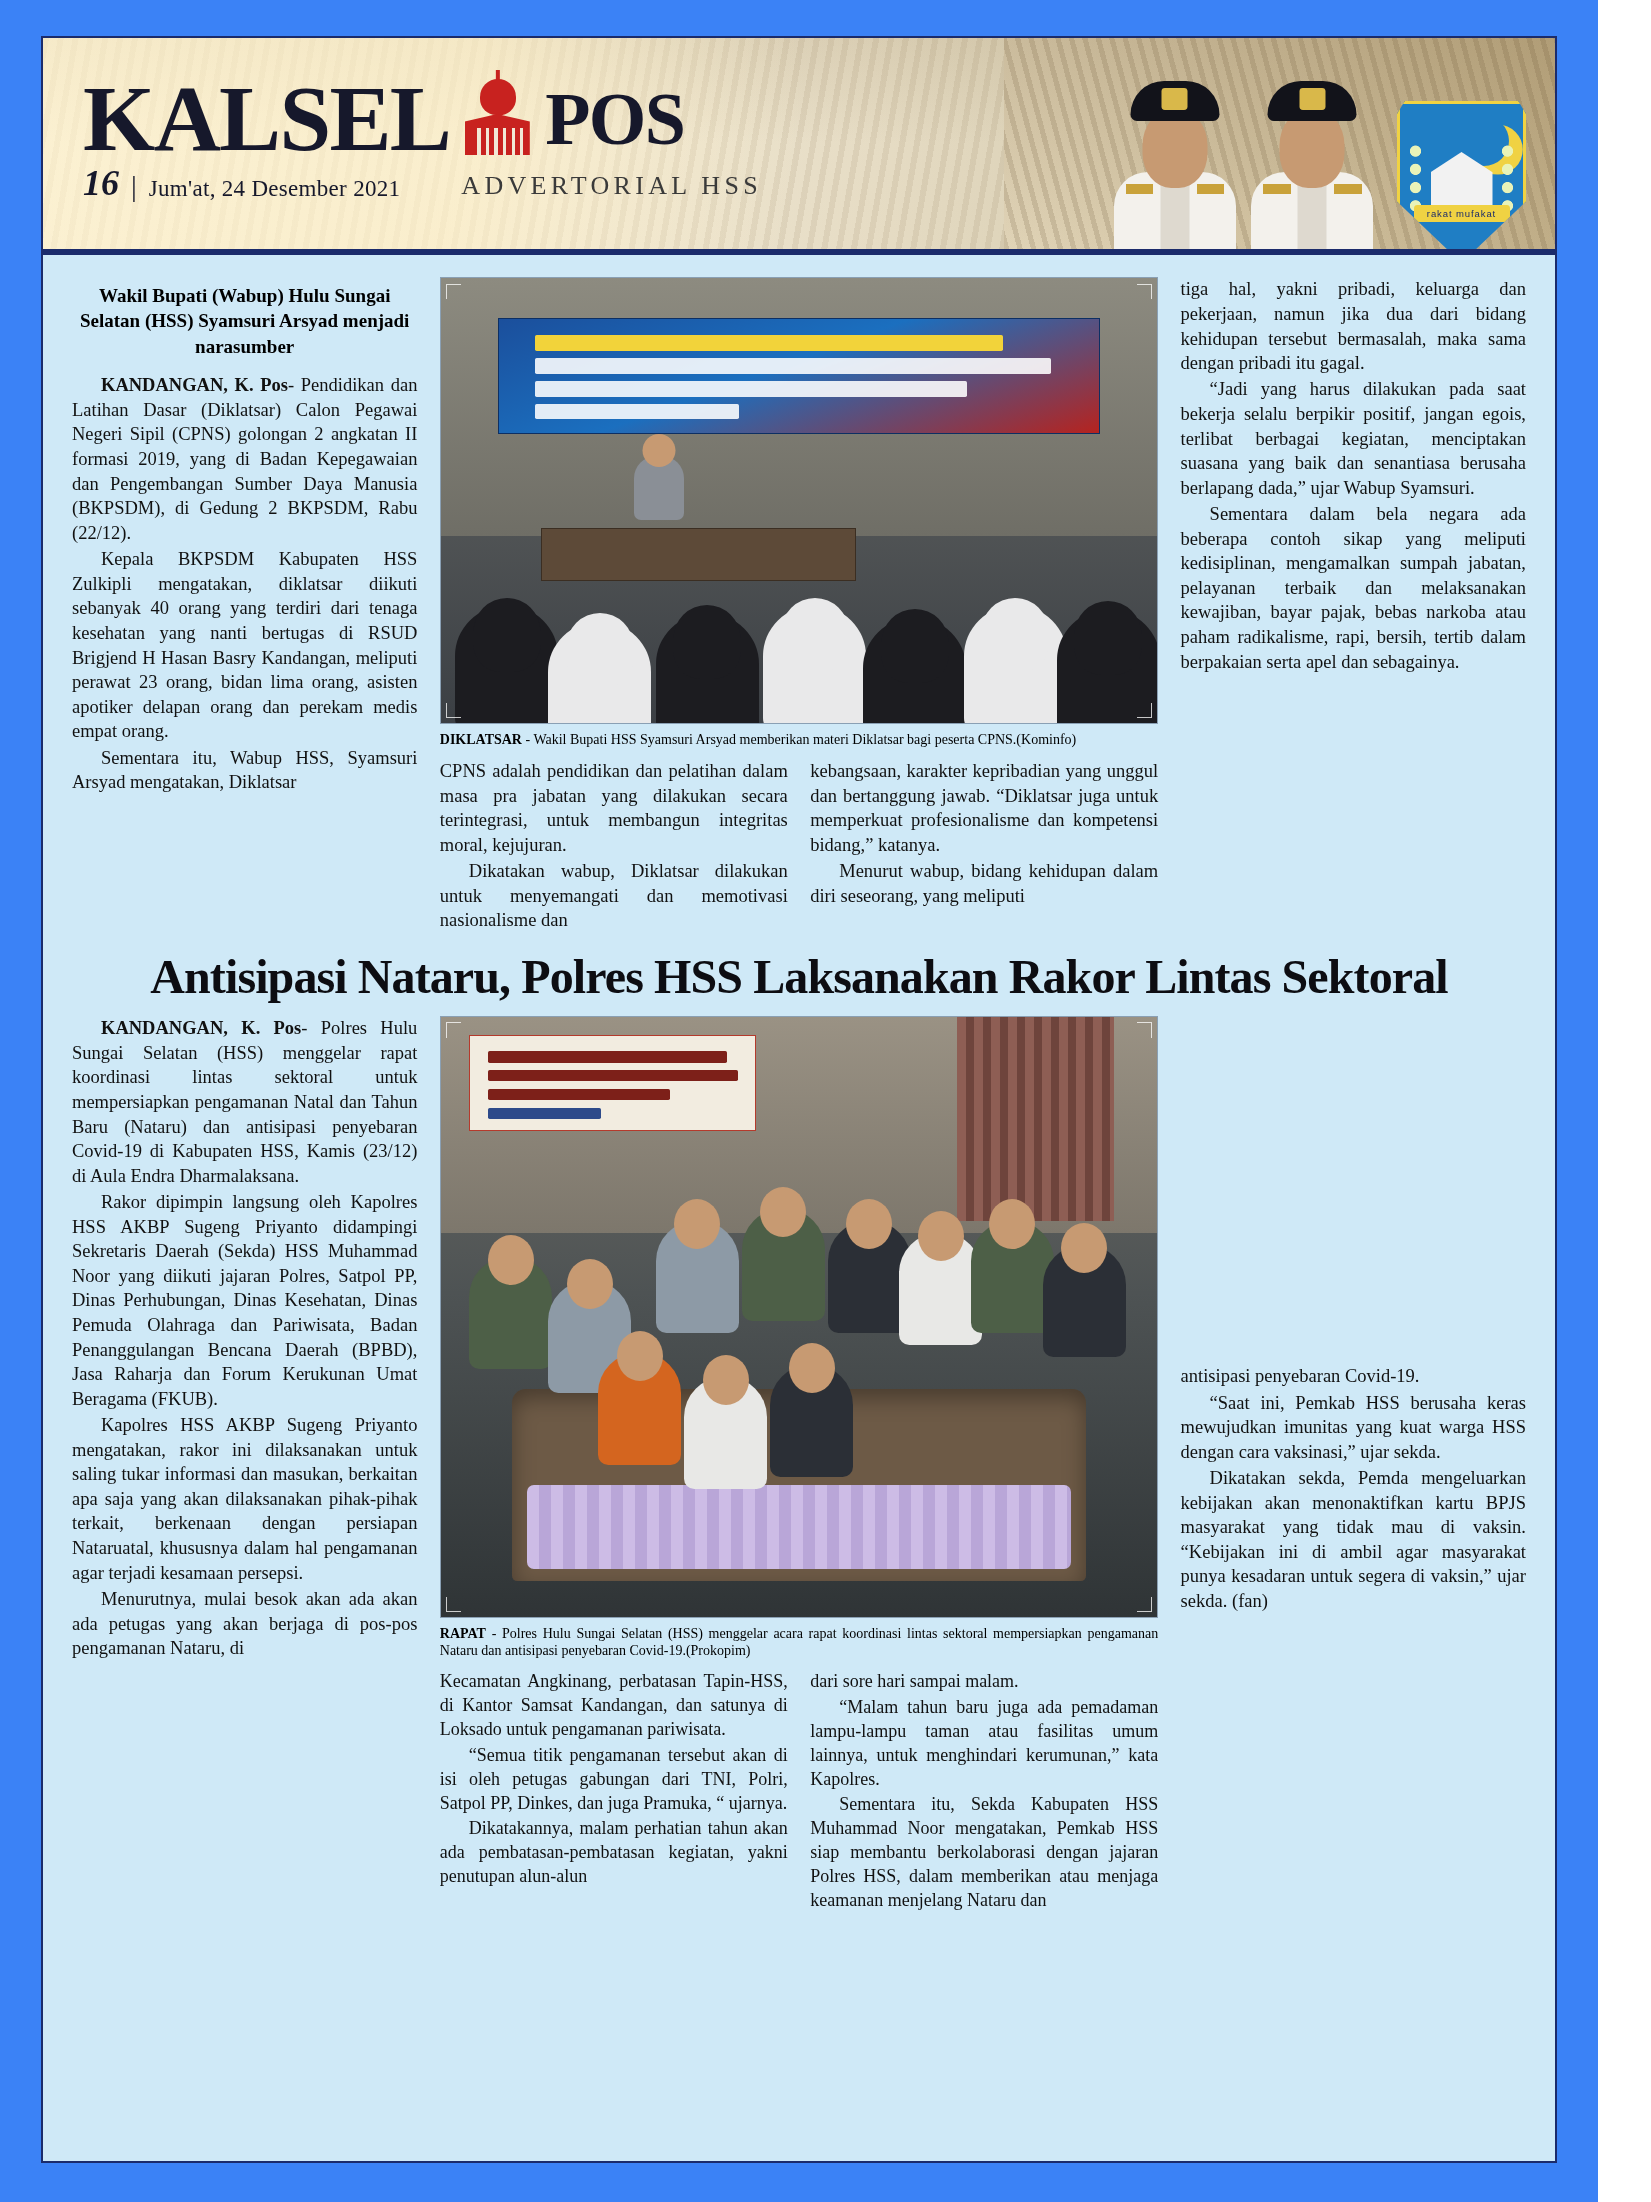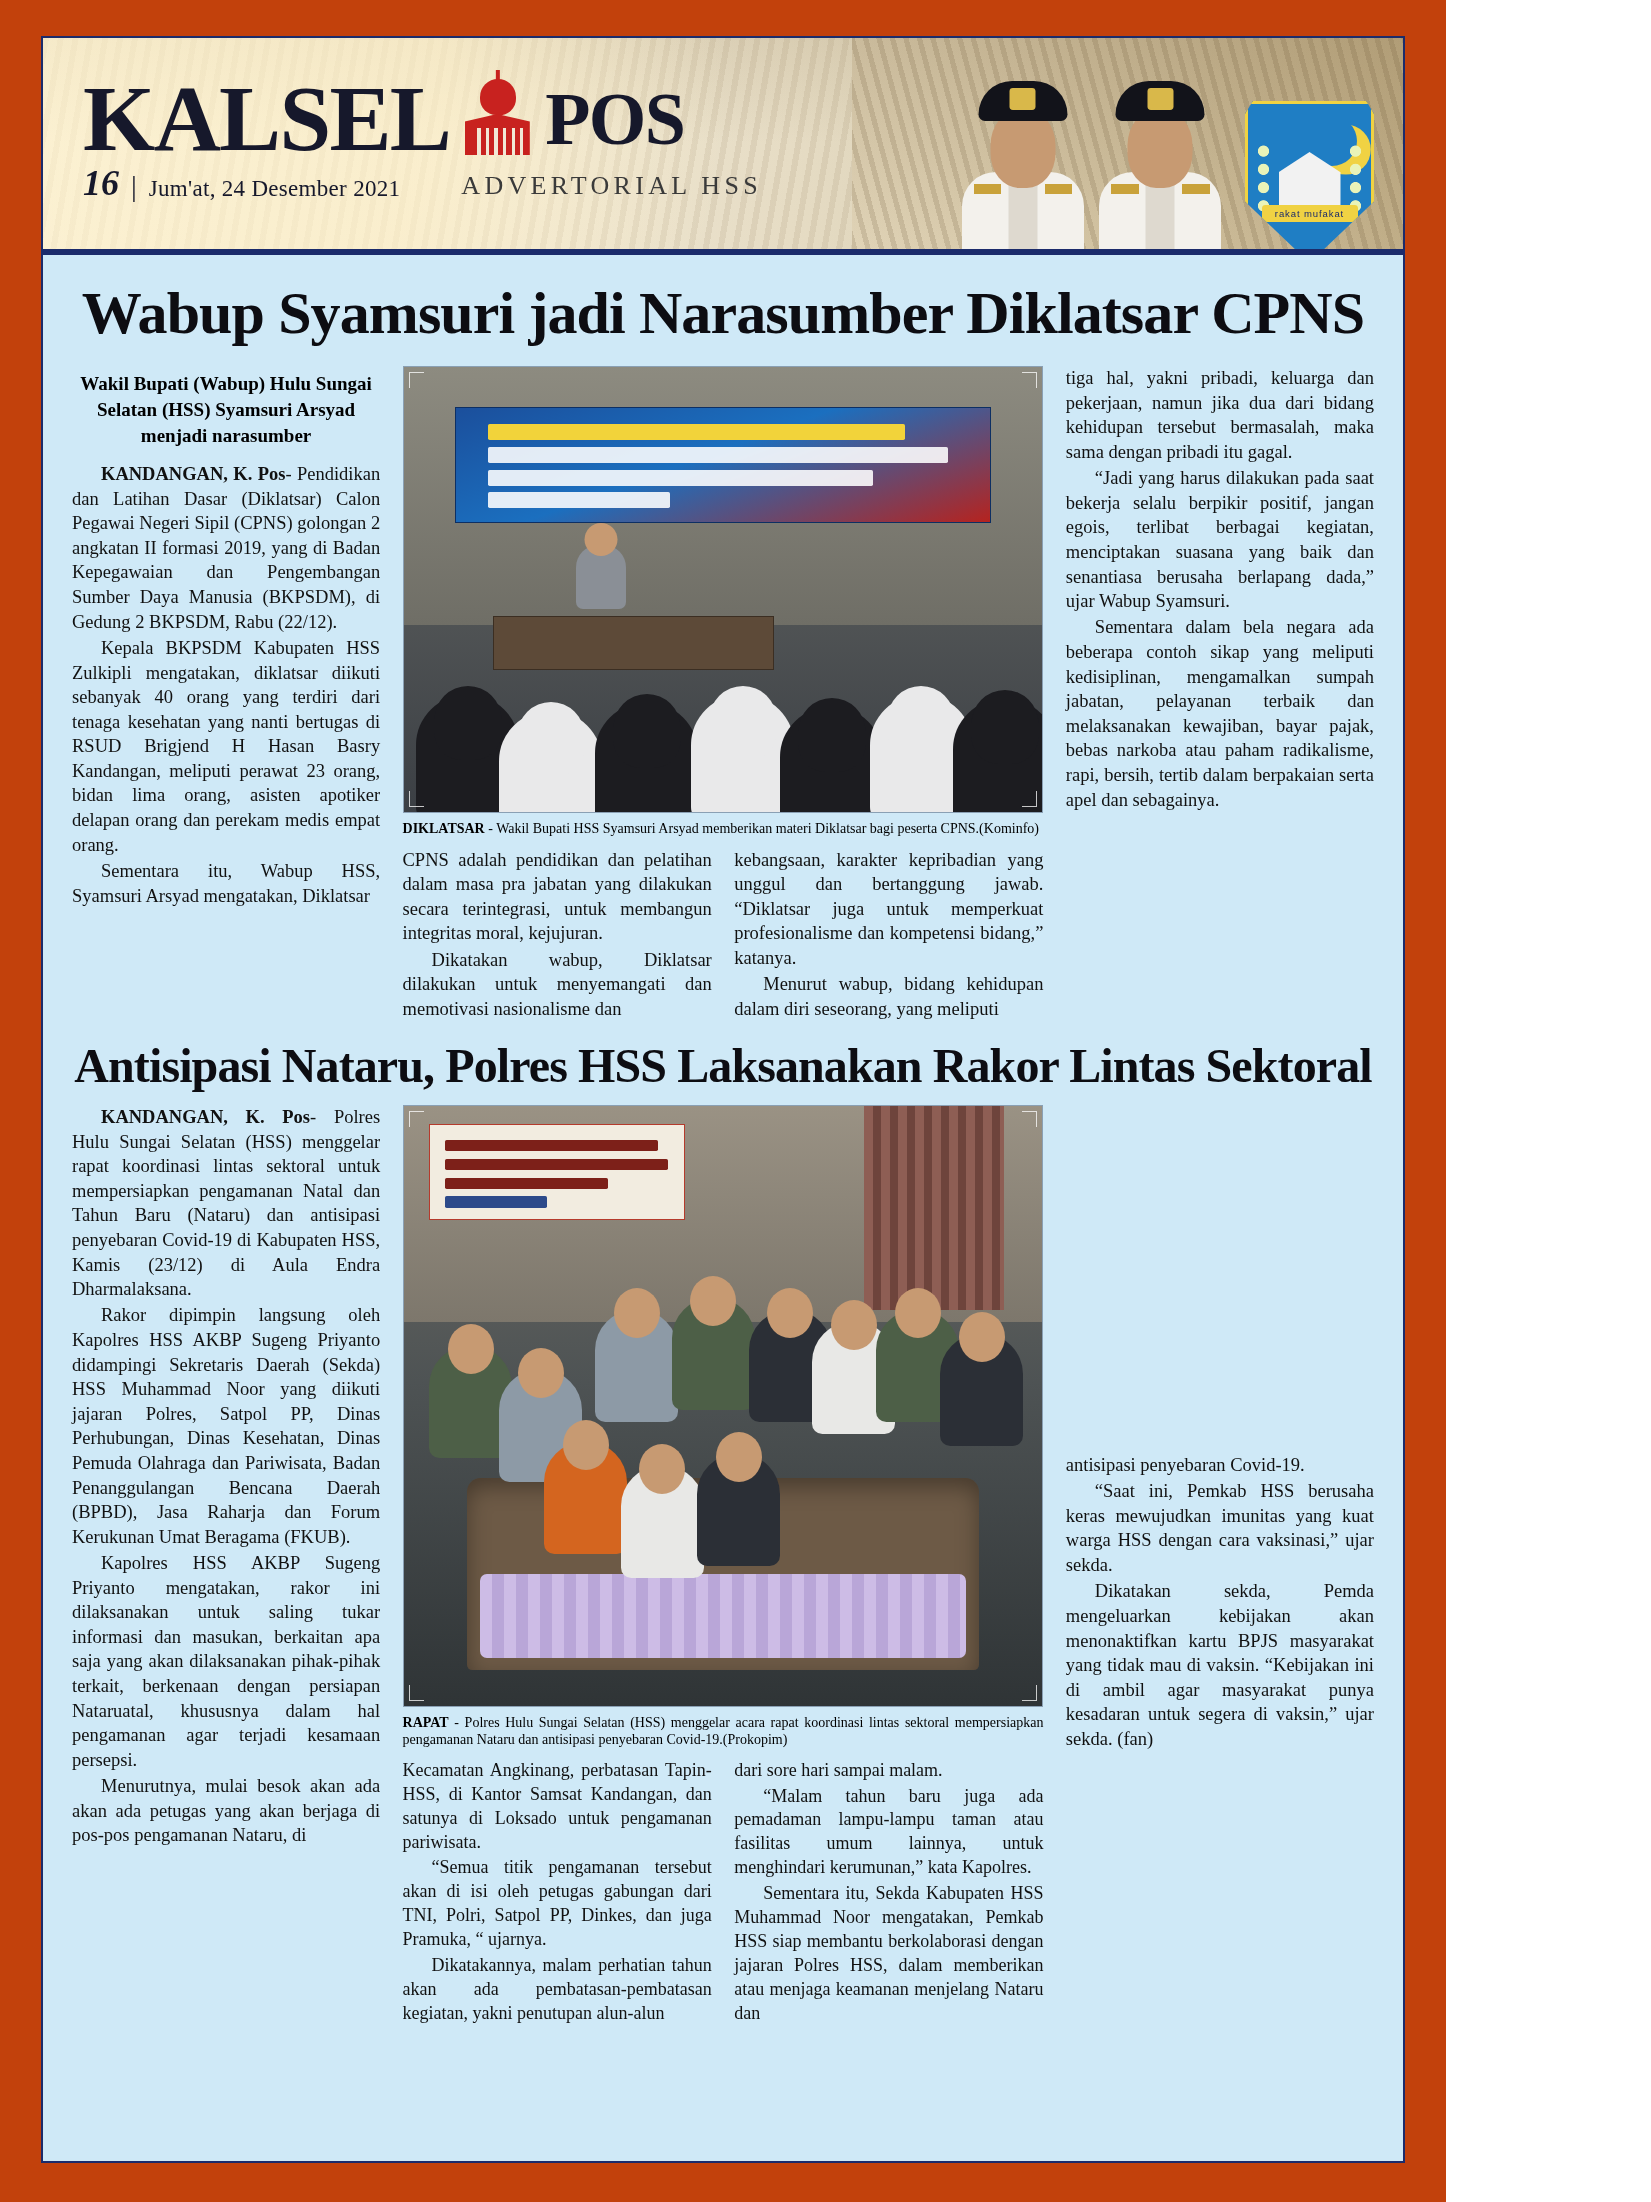--- a/index.html
+++ b/index.html
@@ -4,22 +4,22 @@
 <style>
   * { box-sizing: border-box; }
   html, body { margin:0; padding:0; }
   body {
     width: 1652px; height: 2203px;
     background: #ffffff;
     font-family: "Liberation Serif", serif;
   }
   .page {
     position: relative;
-    width: 1446px; height: 2203px;
-    background: #c2410c;
+    width: 1598px; height: 2203px;
+    background: #3b82f6;
     padding: 36px 41px 40px 41px;
   }
   .sheet {
     position: relative;
     width: 100%; height: 100%;
     border: 2.6px solid #1b2b6b;
     background: #cfe9f7;
     overflow: hidden;
   }
 
@@ -356,21 +356,20 @@
         <span class="moon"></span>
         <span class="leaves"></span>
         <span class="leaves right"></span>
         <span class="mosque"></span>
         <span class="ribbon">rakat mufakat</span>
       </div>
     </div>
 
     <div class="content">
 
-      <h1 class="headline">Wabup Syamsuri jadi Narasumber Diklatsar CPNS</h1>
 
       <div class="cols3" style="grid-template-columns: 1fr 2.08fr 1fr;">
         <div class="col">
           <div class="lead-label">Wakil Bupati (Wabup) Hulu Sungai Selatan (HSS)  Syamsuri Arsyad menjadi narasumber</div>
           <p class="body">
             <span class="dateline">KANDANGAN, K. Pos</span><span>- Pendidikan dan Latihan Dasar (Diklatsar) Calon Pegawai Negeri Sipil (CPNS) golongan 2 angkatan II formasi 2019, yang di Badan Kepegawaian dan Pengembangan Sumber Daya Manusia (BKPSDM), di Gedung 2 BKPSDM, Rabu (22/12).</span>
           </p>
           <p class="body">Kepala BKPSDM Kabupaten HSS Zulkipli mengatakan, diklatsar diikuti sebanyak 40 orang yang terdiri dari tenaga kesehatan yang nanti bertugas di RSUD Brigjend H Hasan Basry Kandangan, meliputi perawat 23 orang, bidan lima orang, asisten apotiker delapan orang dan perekam medis empat orang.</p>
           <p class="body">Sementara itu, Wabup HSS, Syamsuri Arsyad mengatakan, Diklatsar</p>
         </div>

